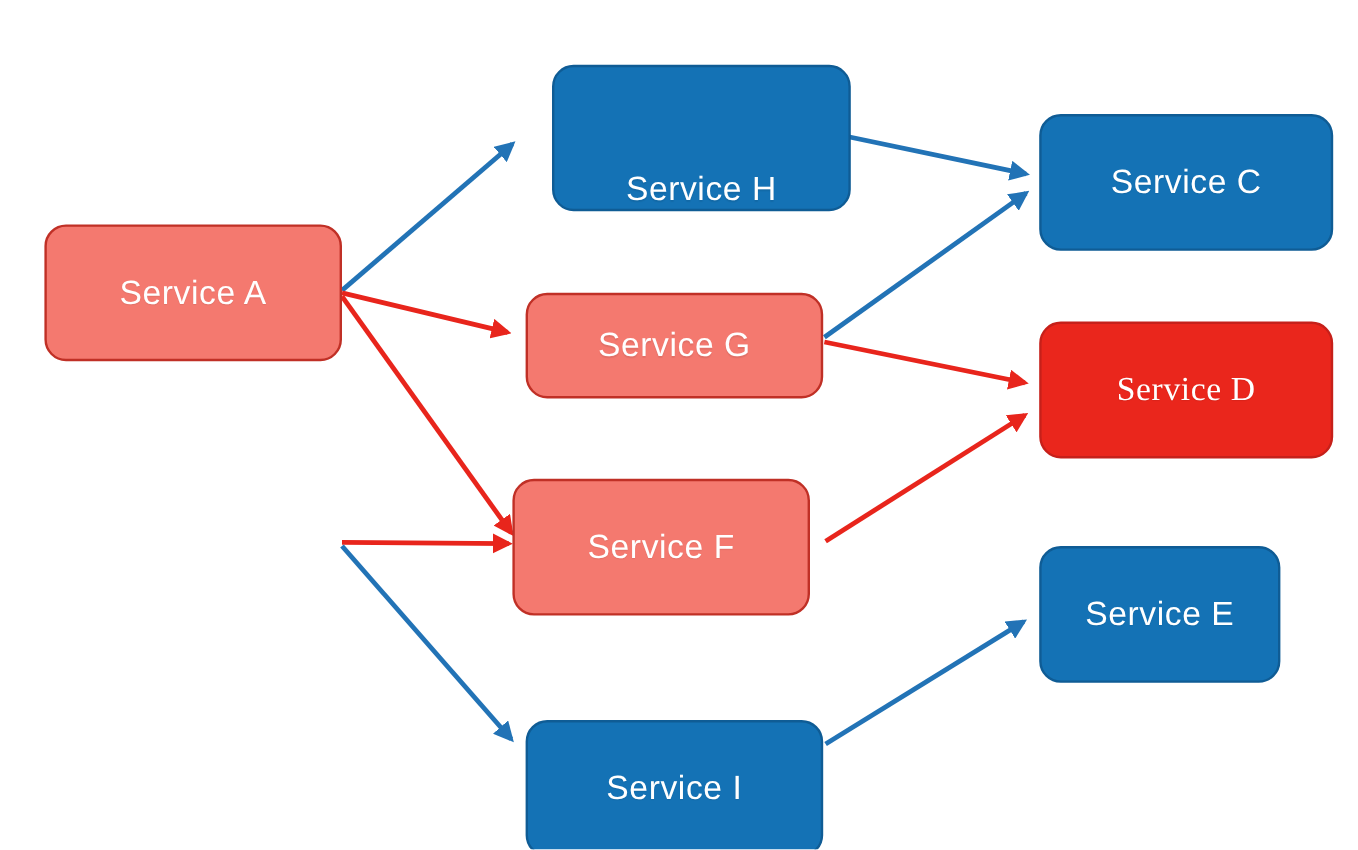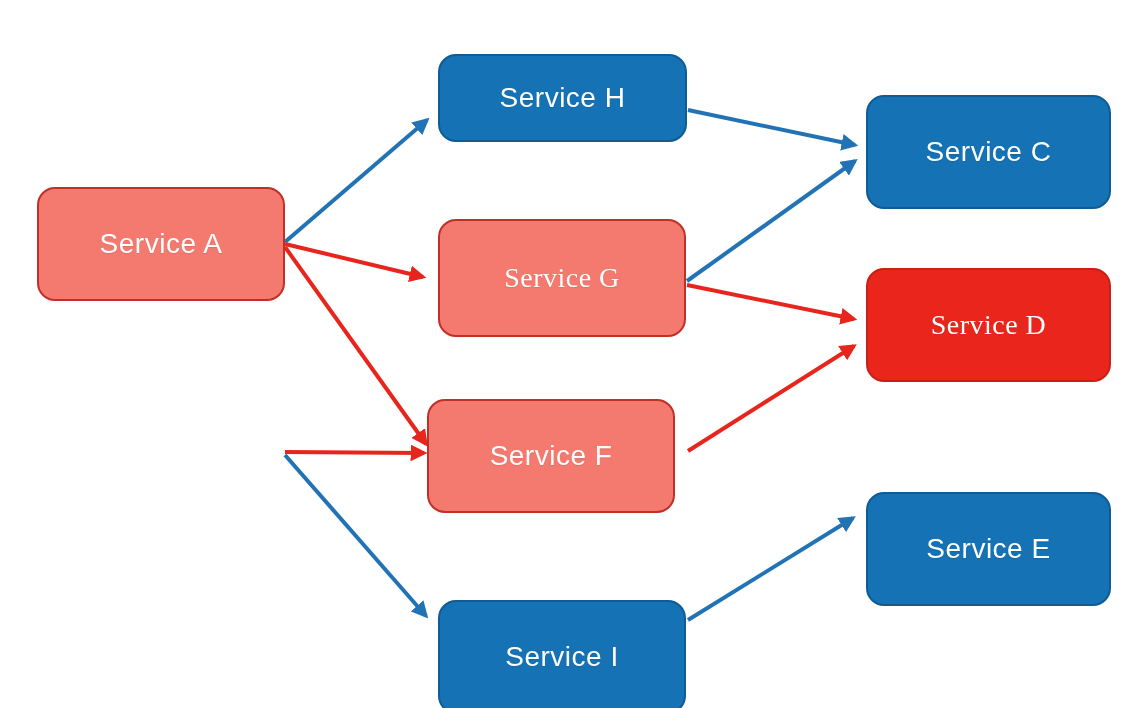--- a/index.html
+++ b/index.html
@@ -51,27 +51,27 @@
     border: 2.5px solid #0F5C95;
   }
   .node.red {
     background: #EA261C;
     border: 2.5px solid #C6201A;
     font-family: Liberation Serif, serif;
   }
   
   .node-a { left: 37px;  top: 187px; width: 248px; height: 114px; }
   .node-b { left: 37px;  top: 398px; width: 248px; height: 114px; }
-  .node-h { left: 438px; top: 54px;  width: 249px; height: 88px; }
-  .node-g { left: 438px; top: 219px; width: 248px; height: 118px; font-family: Liberation Serif, serif; }
+  .node-h { left: 460px; top: 54px;  width: 249px; height: 122px; align-items: flex-end; }
+  .node-g { left: 438px; top: 244px; width: 248px; height: 88px; }
   .node-f { left: 427px; top: 399px; width: 248px; height: 114px; }
   .node-i { left: 438px; top: 600px; width: 248px; height: 114px; }
   .node-c { left: 866px; top: 95px;  width: 245px; height: 114px; }
   .node-d { left: 866px; top: 268px; width: 245px; height: 114px; }
-  .node-e { left: 866px; top: 455px; width: 245px; height: 114px; margin-top: 37px; }
+  .node-e { left: 866px; top: 455px; width: 201px; height: 114px; }
 </style>
 </head>
 <body>
 
 <div class="canvas">
 
   <svg class="edge-layer" viewBox="0 0 1132 708" xmlns="http://www.w3.org/2000/svg">
     <defs>
       <marker id="arrow-blue" viewBox="0 0 10 10" refX="8" refY="5" markerWidth="4.2" markerHeight="4.2" orient="auto" markerUnits="strokeWidth">
         <path d="M0,0 L10,5 L0,10 z" fill="#2273B6"></path>

